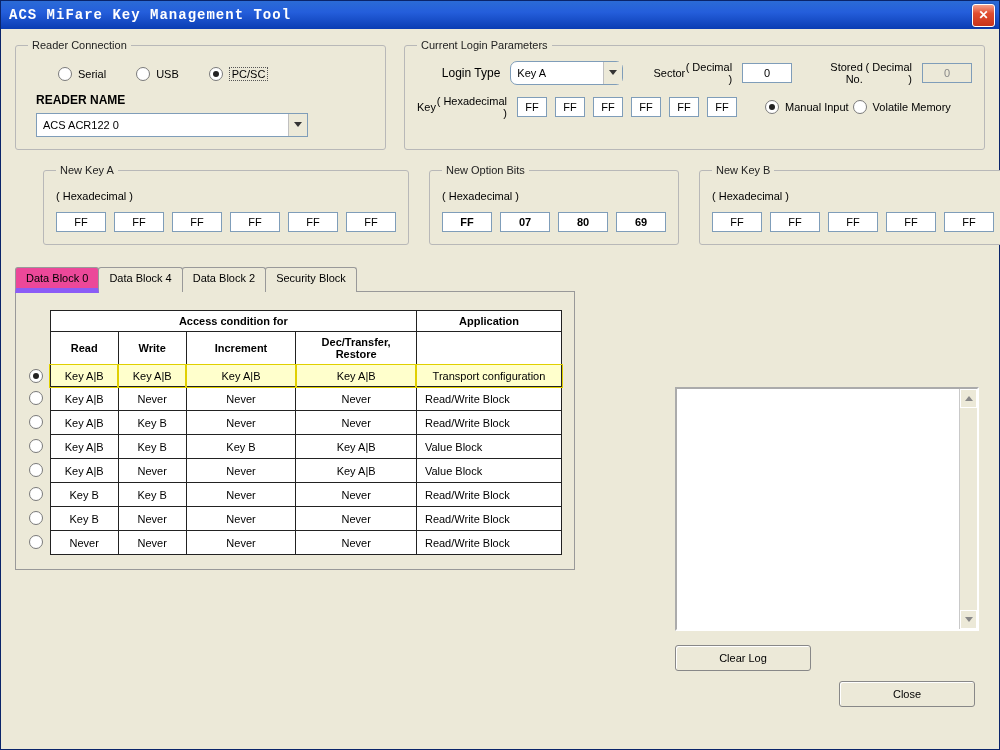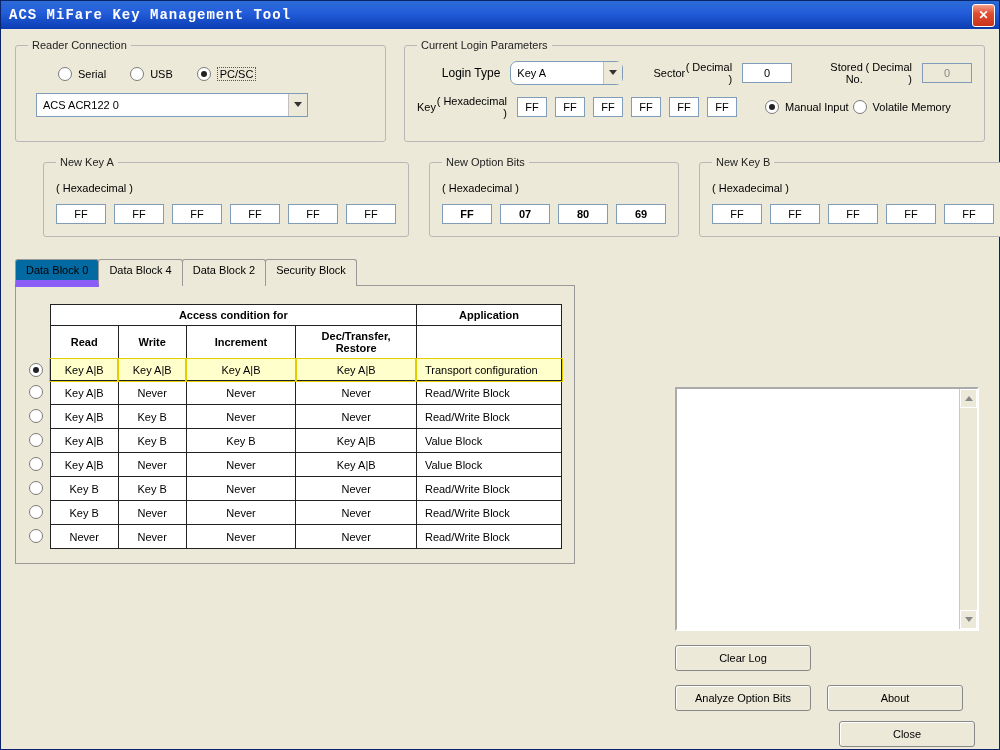--- a/index.html
+++ b/index.html
@@ -7,21 +7,21 @@
 .titlebar{height:28px;background:linear-gradient(to bottom,#2b6bd6 0%,#245edb 40%,#0a3db3 100%);display:flex;align-items:center;justify-content:space-between;padding:0 4px 0 8px;}
 .titlebar .title{color:white;font-family:"Courier New","SimSun",monospace;font-weight:bold;font-size:14px;letter-spacing:1px;}
 .closebtn{width:21px;height:21px;background:linear-gradient(to bottom,#f6a08b 0%,#e14d2f 40%,#c8341a 100%);border:1px solid #fff;border-radius:3px;color:white;display:flex;align-items:center;justify-content:center;font-weight:bold;font-size:12px;box-shadow:0 0 2px rgba(0,0,0,.5);}
 .client{position:absolute;top:28px;left:0;right:0;bottom:0;padding:10px 14px;}
 fieldset{border:1px solid #B8B8B8;border-radius:3px;margin:0;padding:10px 12px 12px;background:#ECE9D8;}
 legend{padding:0 4px;font-size:11px;color:#222;}
 .row{display:flex;gap:18px;}
 .row.top{margin-bottom:14px;}
 .reader{flex:0 0 345px;}
 .login{flex:1;padding-left:12px;}
-.radiogrp{display:flex;gap:24px;align-items:center;margin:6px 0 12px 30px;text-align:center;}
+.radiogrp{display:flex;gap:30px;align-items:center;margin:6px 0 12px 30px;text-align:center;}
 .radio{display:flex;align-items:center;gap:6px;}
 .radio .dot{width:12px;height:12px;border:1px solid #7a7a7a;border-radius:50%;background:white;display:flex;align-items:center;justify-content:center;}
 .radio.sel .dot::after{content:"";width:6px;height:6px;background:#222;border-radius:50%;}
 .focusbox{border:1px dotted #555;display:inline-block;padding:0 2px;}
 .readerlbl{font-weight:bold;margin:6px 0 6px 8px;font-size:12px;}
 .combo{display:flex;align-items:center;height:22px;border:1px solid #7F9DB9;background:white;}
 .combo span{flex:1;padding:0 6px;}
 .combo .arrow{width:18px;height:100%;background:#ECE9D8;border-left:1px solid #c0c0c0;display:flex;align-items:center;justify-content:center;}
 .arrow svg{display:block;}
 .loginrow{display:flex;align-items:center;gap:10px;margin-bottom:10px;}
@@ -31,21 +31,21 @@
 .txt.wide{width:50px;}
 .txt.disabled{background:#ECE9D8;color:#888;}
 .keysrow{display:flex;gap:8px;}
 .row.mid{gap:20px;margin-bottom:14px;padding-left:28px;}
 .newkey{flex:0 0 335px;}
 .optbits{flex:0 0 220px;}
 .newkeyb{flex:1;}
 .hexlbl{margin:4px 0 10px 0;}
 .tabs{display:flex;position:relative;z-index:2;}
 .tab{padding:4px 10px;border:1px solid #999;border-bottom:none;background:#ECE9D8;border-radius:3px 3px 0 0;margin-right:-1px;position:relative;}
-.tab.active{background:#0369a1;z-index:3;border-bottom:7px solid #8b5cf6;margin-bottom:-1px;}
+.tab.active{background:#ec4899;z-index:3;border-bottom:5px solid #8b5cf6;margin-bottom:-1px;}
 .tabpanel{border:1px solid #999;padding:18px 12px 14px;position:relative;top:-1px;background:#ECE9D8;width:560px;box-sizing:border-box;}
 table.acc{border-collapse:collapse;}
 table.acc th,table.acc td{border:1px solid #222;padding:4px 8px;font-size:11px;text-align:center;background:white;}
 table.acc th{font-weight:bold;}
 .groupheader th{font-weight:bold;}
 .radiocell{width:16px;border:none!important;background:transparent!important;padding:4px 6px 4px 0!important;}
 .radiocell .dot{width:12px;height:12px;border:1px solid #7a7a7a;border-radius:50%;background:white;display:inline-flex;align-items:center;justify-content:center;}
 .radiocell.sel .dot::after{content:"";width:6px;height:6px;background:#222;border-radius:50%;}
 tr.hl td:not(.radiocell){background:#FFFFCC!important;outline:1px solid #e0d000;}
 .rightcol{position:absolute;right:24px;top:358px;width:300px;}
@@ -79,20 +79,21 @@
             </label>
           <label class="radio">
               <span class="dot"></span>
               <span>USB</span>
             </label>
           <label class="radio sel">
               <span class="dot"></span>
               <span class="focusbox">PC/SC</span>
             </label>
         </div>
+        <div class="readerlbl">READER NAME</div>
         <div class="combo" style="width:270px;margin-left:8px;">
           <span>ACS ACR122 0</span>
           <div class="arrow">
               <svg width="8" height="6">
                 <path d="M0 0 L8 0 L4 5 Z" fill="#333"></path>
               </svg>
             </div>
         </div>
       </fieldset>
 
@@ -207,21 +208,21 @@
             <th style="width:140px;"></th>
           </tr>
           </tbody>
             <tbody id="accrows">
               <tr class="hl">
                 <td class="radiocell sel"><span class="dot"></span></td>
                 <td>Key A|B</td>
                 <td>Key A|B</td>
                 <td>Key A|B</td>
                 <td>Key A|B</td>
-                <td style="text-align: left;">Transport configuration</td>
+                <td style="text-align: center;">Transport configuration</td>
               </tr>
               <tr>
                 <td class="radiocell"><span class="dot"></span></td>
                 <td>Key A|B</td>
                 <td>Never</td>
                 <td>Never</td>
                 <td>Never</td>
                 <td style="text-align: left;">Read/Write Block</td>
               </tr>
               <tr>
@@ -290,23 +291,19 @@
                 <svg width="8" height="6">
                   <path d="M0 0 L8 0 L4 5 Z" fill="#888"></path>
                 </svg>
               </div>
             </div>
         </div>
       </div>
       <div class="btnrow">
         <button class="win">Clear Log</button>
       </div>
-      <div class="btnrow">
-        <button class="win">Analyze Option Bits</button>
-        <button class="win">About</button>
-      </div>
       <div class="closebtnrow">
         <button class="win">Close</button>
       </div>
     </div>
 
   </div>
 </div>
 
 </body></html>

